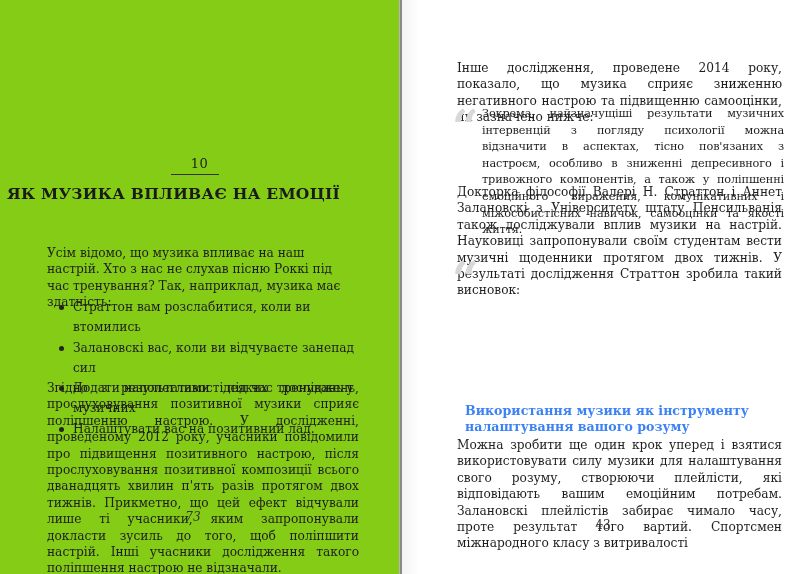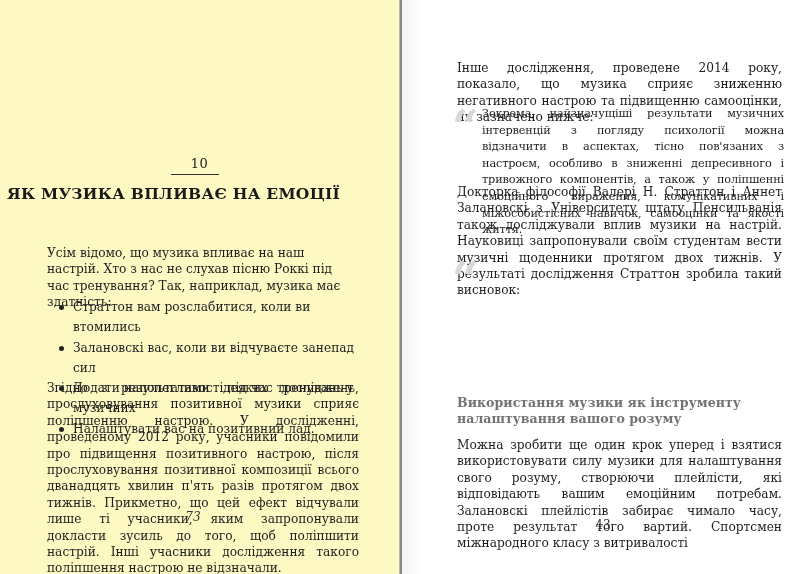--- a/index.html
+++ b/index.html
@@ -18,21 +18,21 @@
     .spread {
       position: absolute;
       left: 0; top: 0;
       width: 800px; height: 574px;
       background: #fefefe;
     }
     .page {
       position: absolute;
       top: 0;
       height: 574px;
-      background: #fef9c3;
+      background: #84cc16;
     }
     .page-left { left: 0; width: 399px; }
     .page-right { left: 402px; width: 398px; background: linear-gradient(to right, #f4f4f4 0px, #ffffff 18px); }
     .gutter {
       position: absolute;
       left: 399px; top: 0;
       width: 3px; height: 574px;
       background: #8a8a8a;
       border-left: 1px solid #b8b8b8;
       box-sizing: border-box;
@@ -136,22 +136,22 @@
       color: #d8d8d8;
       font-weight: bold;
     }
     .subheading {
       position: absolute;
       left: 457px; width: 325px;
       top: 395px;
       font-weight: bold;
       font-size: 12.6px;
       line-height: 16.4px;
-      color: #737373;
-      margin: 0;
+      color: #3b82f6;
+      margin: 8px;
     }
   </style>
 </head>
 <body>
 
 <div class="spread">
 
   <div class="page page-left">
     <div class="chapter-num">10</div>
     <div class="chapter-rule"></div>

